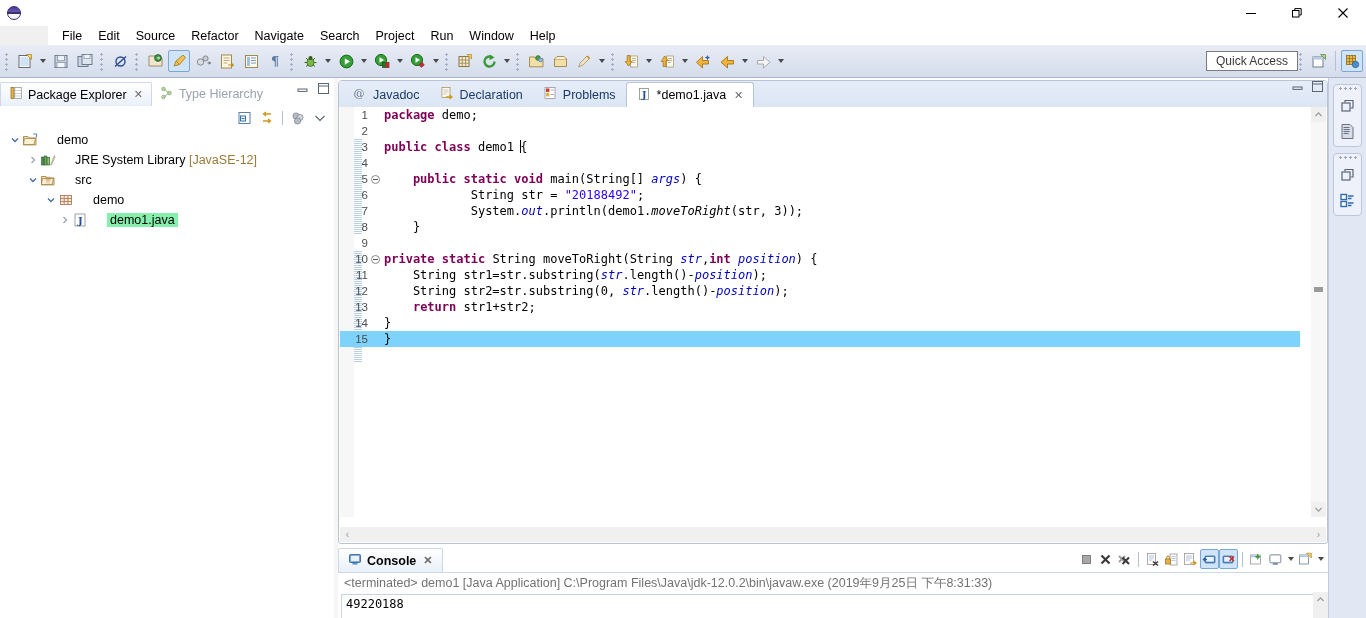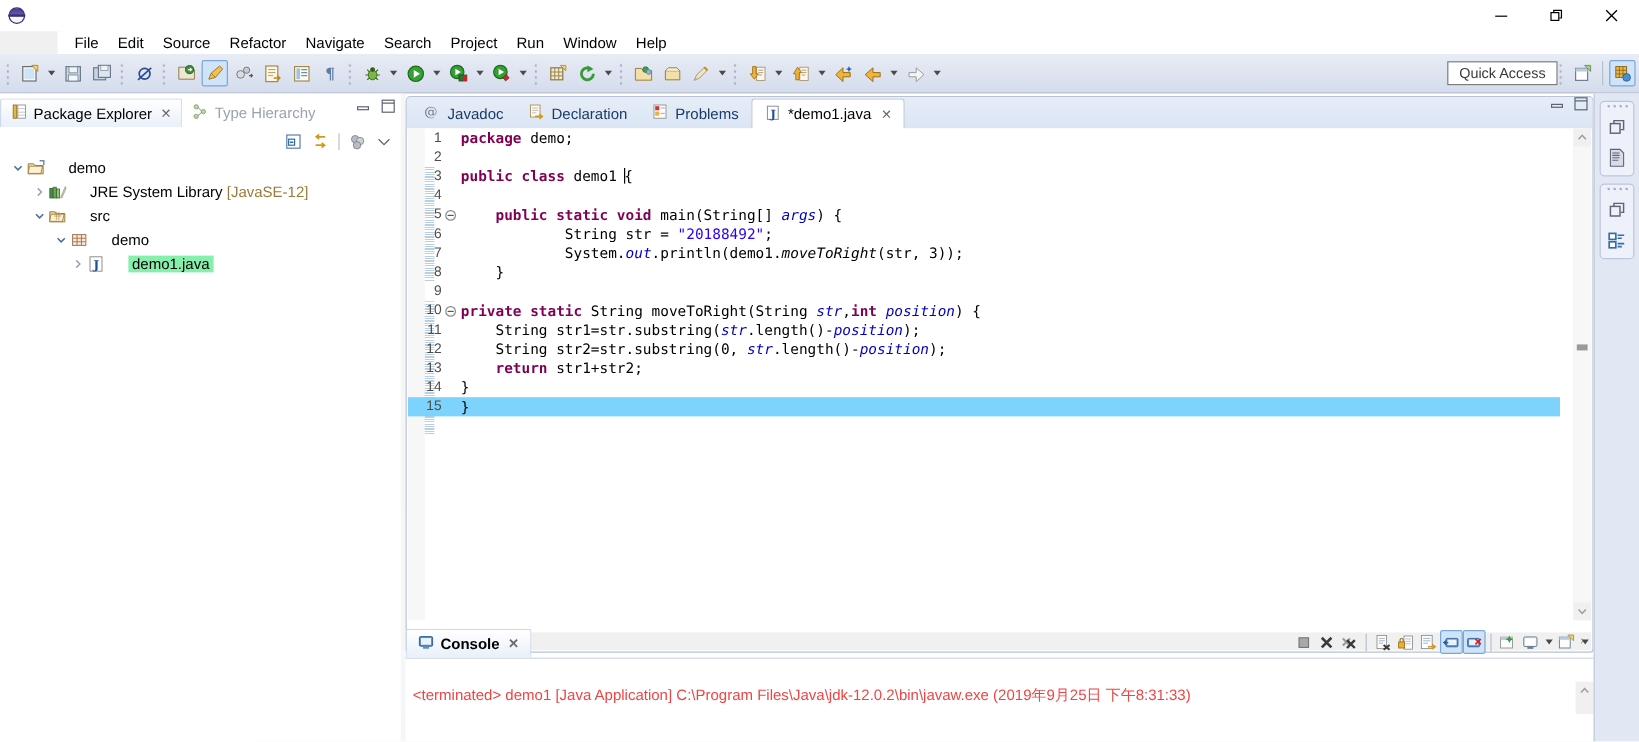--- a/index.html
+++ b/index.html
@@ -221,21 +221,21 @@
   .ed-vscroll .up { top: 0; } .ed-vscroll .dn { bottom: 0; }
   .ed-vscroll .thumbless { position: absolute; left: 0; top: 15px; width: 15px; bottom: 15px; background: #f7f7f7; }
   .ovr-mark { position: absolute; right: 3px; top: 180px; width: 9px; height: 5px; background: #9a9a9a; }
   .ed-hscroll {
     position: absolute; left: 1px; bottom: 1px; width: 986px; height: 15px; background: #f0f0f0;
     display: flex; align-items: center; justify-content: space-between;
   }
   .sb-arrow { width: 15px; height: 15px; display: flex; align-items: center; justify-content: center; color: #9a9a9a; font-size: 10px; }
 
   
-  .console-part { position: absolute; left: 0; top: 444px; width: 990px; height: 72px; }
+  .console-part { position: absolute; left: 0; top: 468px; width: 990px; height: 72px; }
   .cs-tabrow {
     position: absolute; left: 0; top: 0; width: 990px; height: 26px;
     display: flex; align-items: flex-end;
   }
   .cs-tab {
     height: 24px; display: flex; align-items: center; gap: 5px; padding: 0 9px;
     background: linear-gradient(180deg,#ffffff 0%,#e9f0fa 100%);
     border-top: 1px solid #cfd8e6; border-left: 1px solid #cfd8e6; border-right: 1px solid #cfd8e6;
     border-radius: 2px 2px 0 0;
     font-size: 12.5px; font-weight: bold; color: #000; white-space: nowrap;
@@ -243,21 +243,21 @@
   .cs-toolbar {
     position: absolute; right: 2px; top: 2px; height: 22px; display: flex; align-items: center;
   }
   .cs-btn { width: 19px; height: 20px; display: flex; align-items: center; justify-content: center; flex: none; }
   .cs-btn.on { background: #cfe4f8; border: 1px solid #7aa7d4; border-radius: 2px; }
   .cs-sep { width: 1px; height: 15px; background: #b6c0d4; margin: 0 4px; flex: none; }
   .cs-arrow { width: 11px; height: 20px; display: flex; align-items: center; justify-content: center; flex: none; }
   .cs-arrow i { width: 0; height: 0; border-left: 3.5px solid transparent; border-right: 3.5px solid transparent; border-top: 4px solid #4a4a4a; }
 
   .cs-body { position: absolute; left: 0; top: 26px; width: 990px; height: 46px; background: #ffffff; border-top: 1px solid #cfd8e6; }
-  .cs-header { padding: 2px 4px 0 6px; font-size: 12.5px; color: #ef4444; white-space: nowrap; margin-top: 20px; }
+  .cs-header { padding: 2px 4px 0 6px; font-size: 12.5px; color: #737373; white-space: nowrap; }
   .cs-out {
     position: absolute; left: 3px; top: 21px; width: 975px; height: 25px;
     border-left: 1px solid #c8d4e4; border-top: 1px solid #c8d4e4;
     font-family: "DejaVu Sans Mono", monospace; font-size: 12px; color: #000;
     padding: 2px 0 0 4px; white-space: pre;
   }
   .cs-vscroll { position: absolute; right: 0; top: 19px; width: 15px; height: 27px; background: #f0f0f0; }
 
   
   .fastview {
@@ -955,20 +955,21 @@
               <path d="M8.5 1.2 h4.8 v4.8 z" fill="#f6d36b" stroke="#b08a20" stroke-width=".7"></path>
             </svg>
           </div>
           <div class="cs-arrow">
               <i></i>
             </div>
         </div>
 
         <div class="cs-body">
           <div class="cs-header">&lt;terminated&gt; demo1 [Java Application] C:\Program Files\Java\jdk-12.0.2\bin\javaw.exe (2019年9月25日 下午8:31:33)</div>
+          <div class="cs-out">49220188</div>
           <div class="cs-vscroll">
             <div style="display:flex;align-items:center;justify-content:center;height:15px;">
               <svg width="9" height="9" viewBox="0 0 9 9">
                   <path d="M1.5 6 L4.5 2.8 L7.5 6" fill="none" stroke="#9a9a9a" stroke-width="1.2"></path>
                 </svg>
             </div>
           </div>
         </div>
       </div>
     </div>

